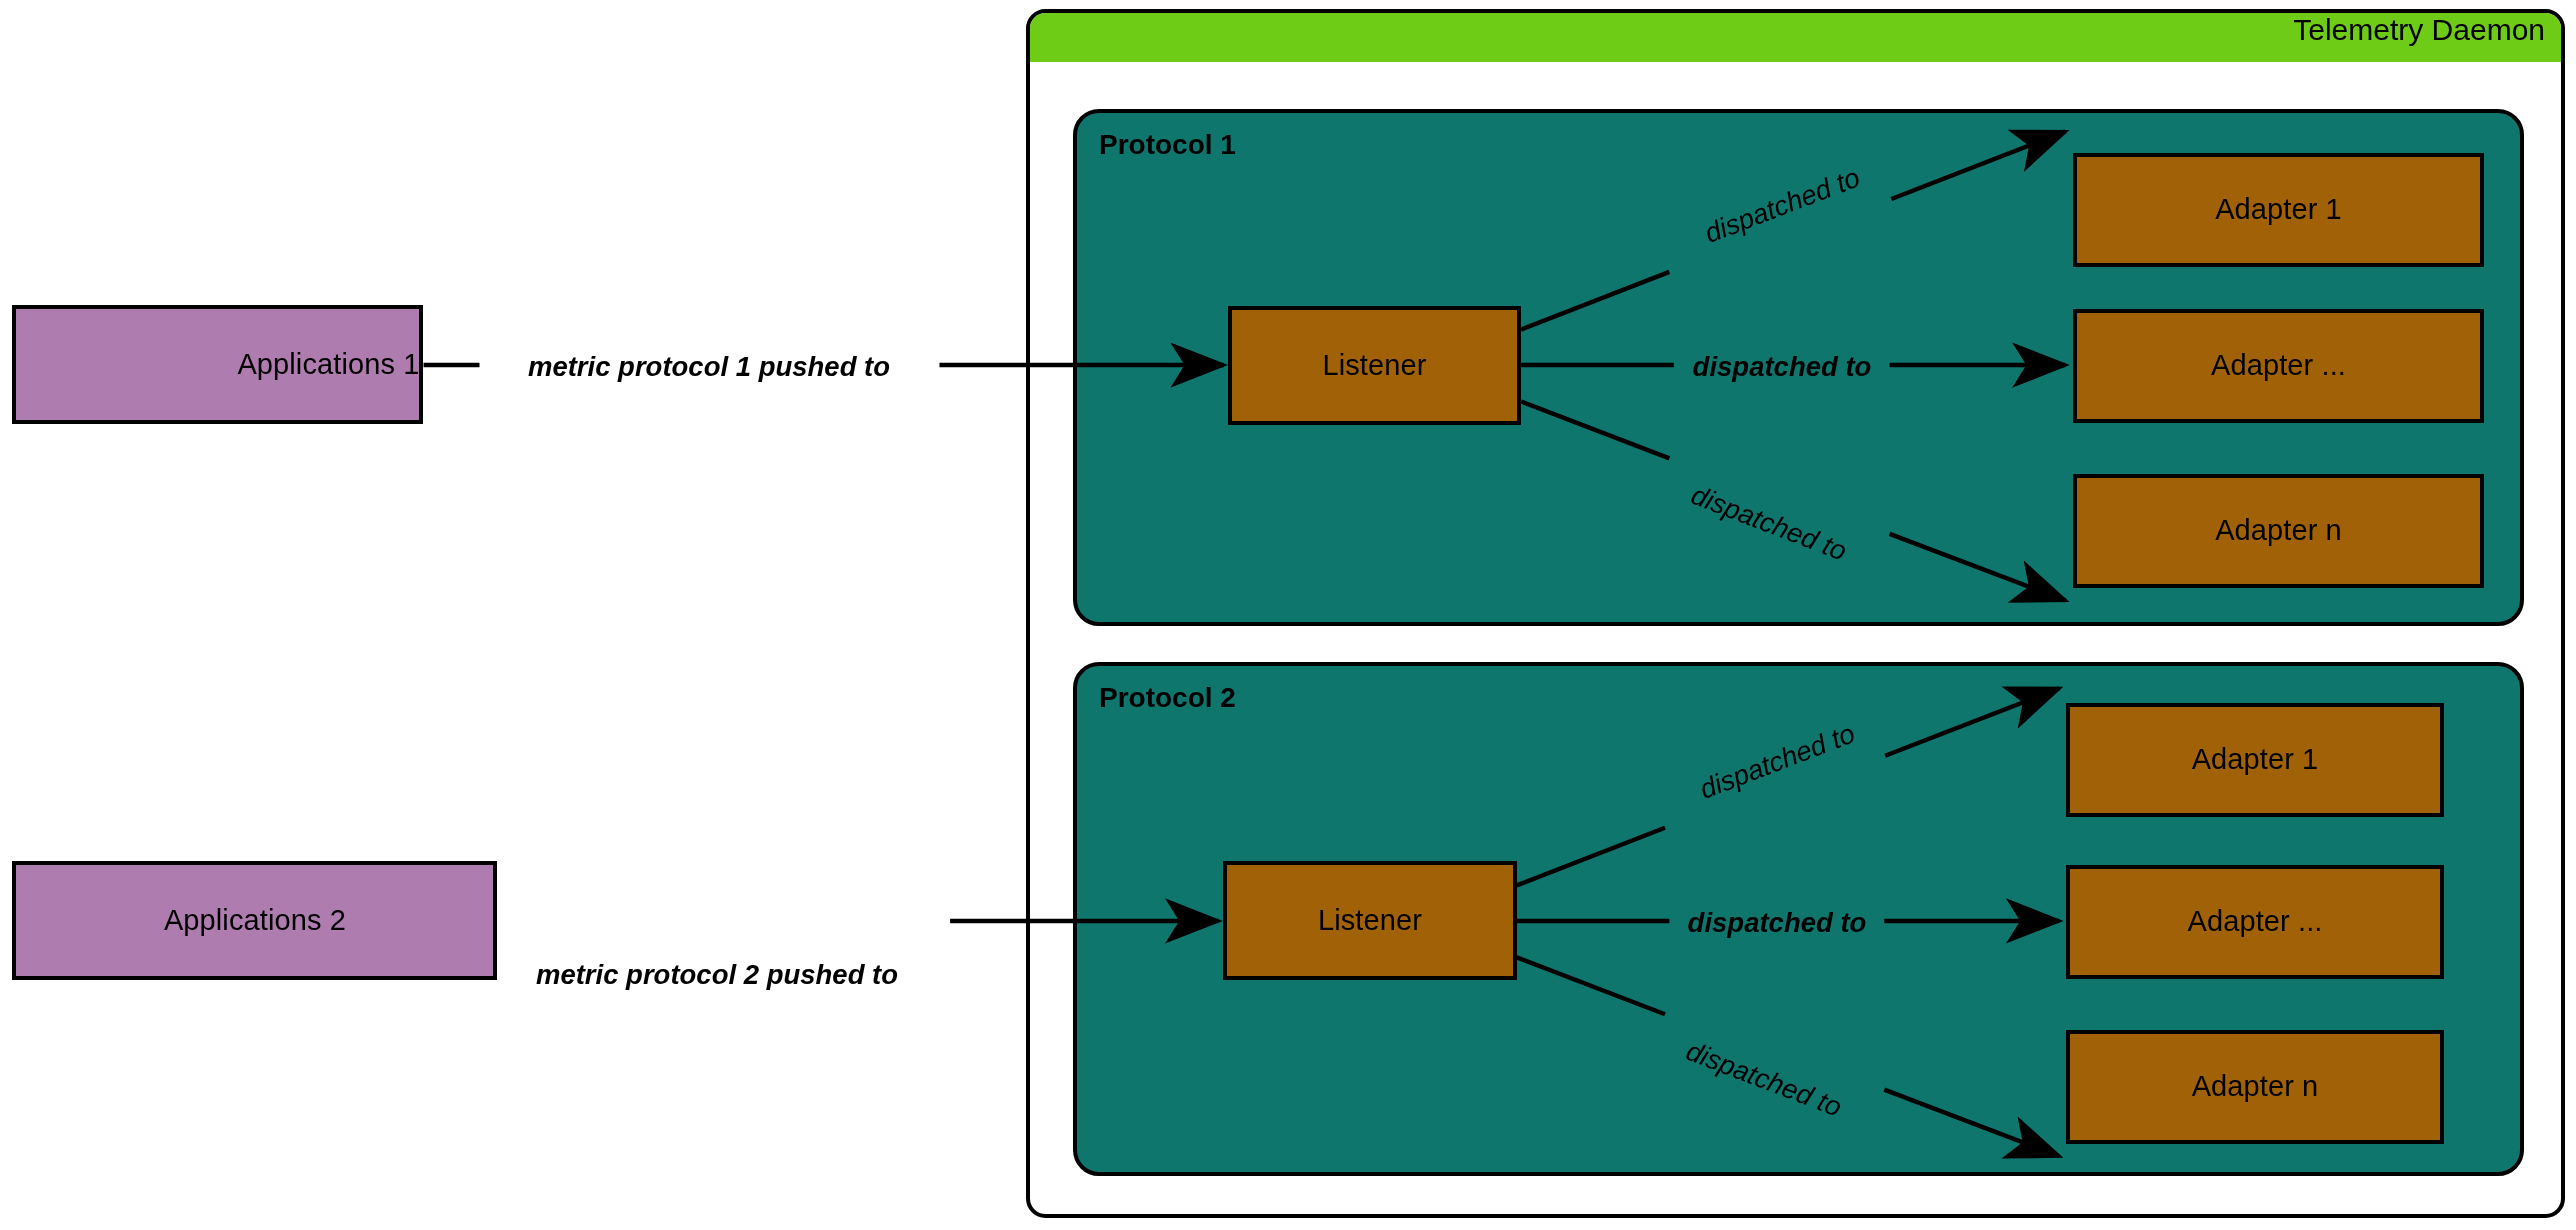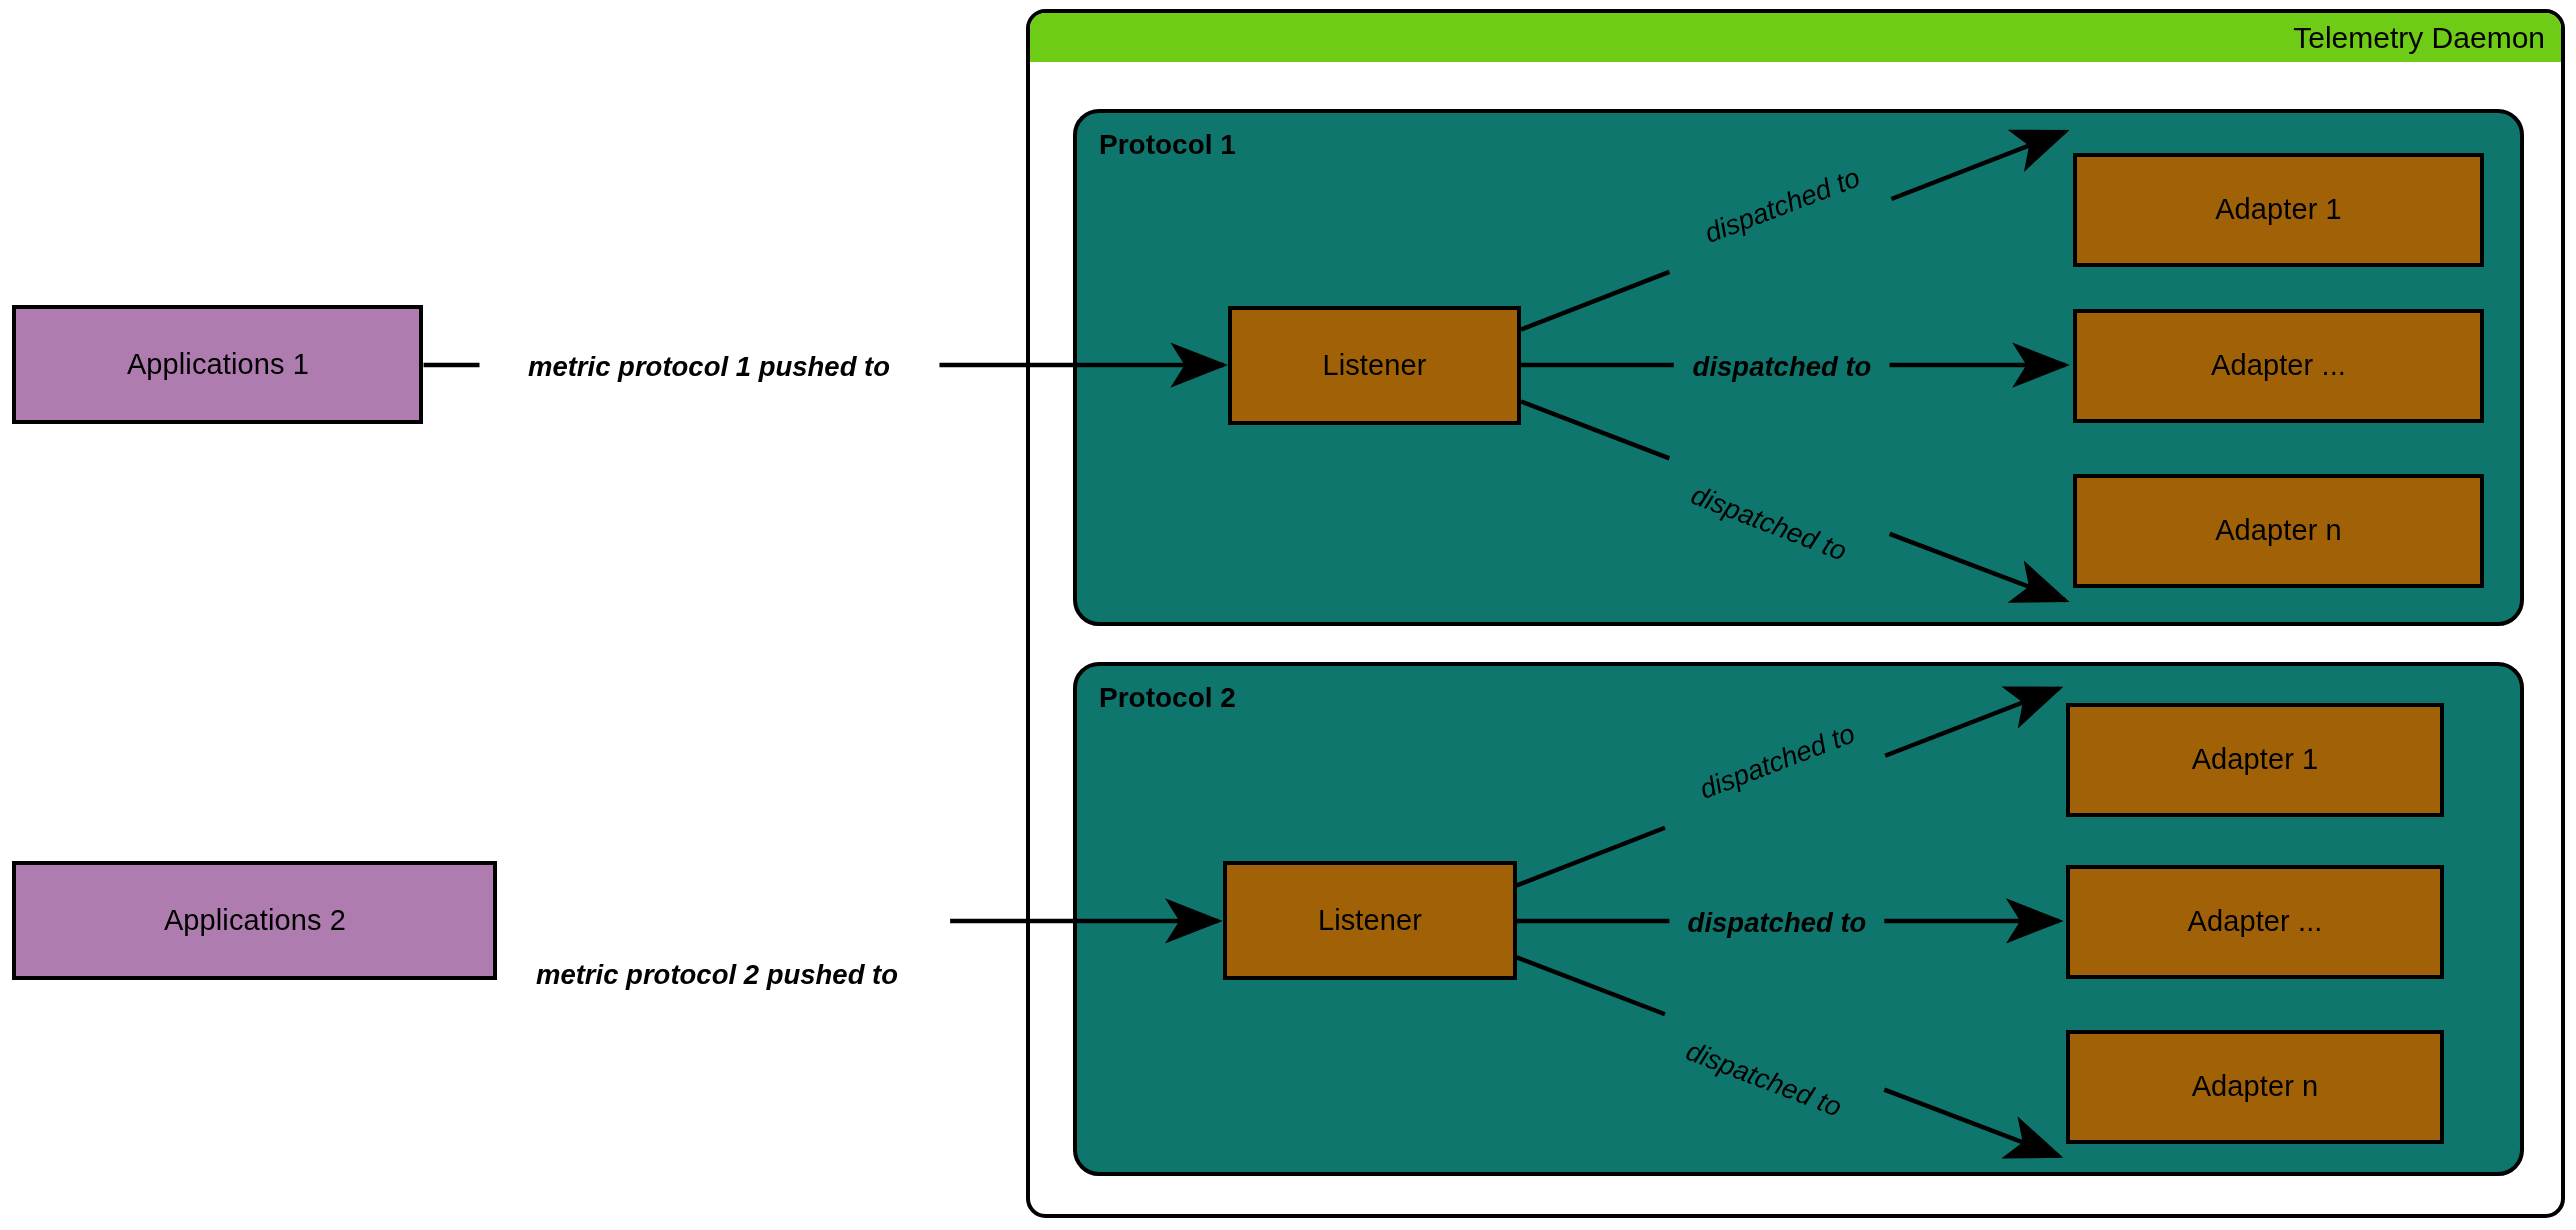--- a/index.html
+++ b/index.html
@@ -54,21 +54,20 @@
     overflow: hidden;
   }
   .daemon-header {
     position: absolute;
     left: 0;
     top: 0;
     right: 0;
     height: 49px;
     background: #6FCC16;
     display: flex;
-    align-items: center;
     justify-content: flex-end;
     padding-right: 16px;
     box-sizing: border-box;
     padding-left: 44px;
   }
   .daemon-title {
     font-size: 30px;
     color: #000000;
   }
   
@@ -151,21 +150,21 @@
     <line x1="1708" y1="997" x2="1875" y2="932" stroke="#000000" stroke-width="5"></line>
     <line x1="2123" y1="851" x2="2319" y2="775" stroke="#000000" stroke-width="5" marker-end="url(#arrowhead)"></line>
 
     <line x1="1708" y1="1037" x2="1880" y2="1037" stroke="#000000" stroke-width="5"></line>
     <line x1="2122" y1="1037" x2="2319" y2="1037" stroke="#000000" stroke-width="5" marker-end="url(#arrowhead)"></line>
 
     <line x1="1708" y1="1078" x2="1875" y2="1142" stroke="#000000" stroke-width="5"></line>
     <line x1="2122" y1="1227" x2="2319" y2="1302" stroke="#000000" stroke-width="5" marker-end="url(#arrowhead)"></line>
   </svg>
 
-  <div class="box box-app" style="left:12.4px; top:305px; width:411px; height:119px;">
+  <div class="box box-app" style="left:12.4px; top:305px; width:411px; height:119px;justify-content:flex-end;">
     <span>Applications 1</span>
   </div>
 
   <div class="box box-app" style="left:12.4px; top:861px; width:485px; height:119px;">
     <span>Applications 2</span>
   </div>
 
   <div class="box box-green" style="left:1228px; top:306px; width:293px; height:119px;">
     <span>Listener</span>
   </div>

